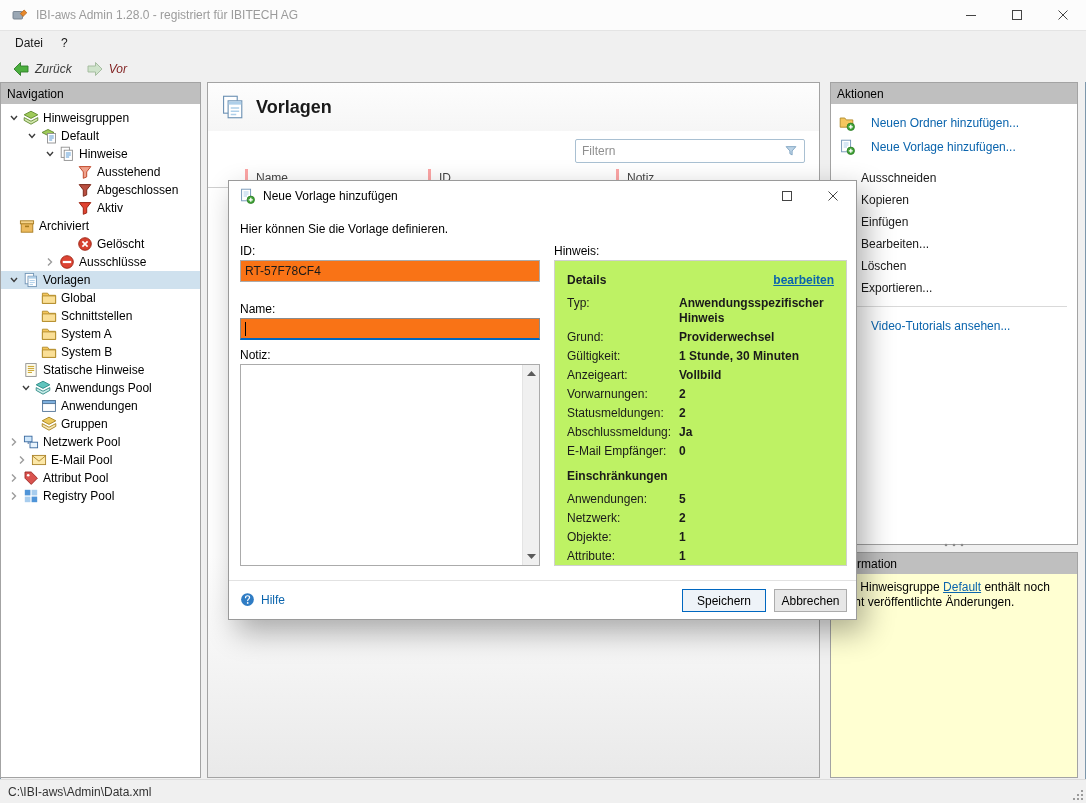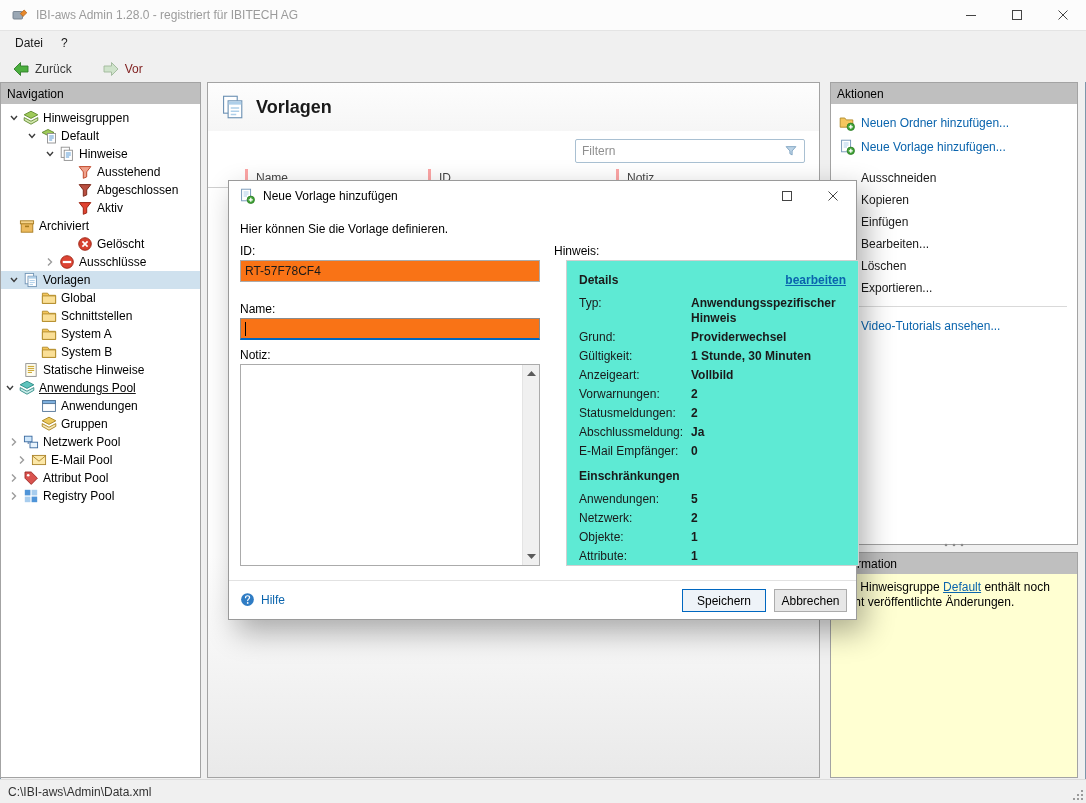--- a/index.html
+++ b/index.html
@@ -15,21 +15,21 @@
   .app-icon{margin-left:12px;}
   .window-title{margin-left:8px;color:#9b9b9b;white-space:nowrap;}
   .win-controls{margin-left:auto;display:flex;height:31px;}
   .win-btn{width:46px;display:flex;align-items:center;justify-content:center;}
 
   .menubar{position:absolute;top:31px;left:0;width:1086px;height:24px;background:#f0f0f0;
            display:flex;align-items:center;padding-left:6px;}
   .menu-item{padding:3px 9px;color:#1a1a1a;}
 
   .toolbar{position:absolute;top:55px;left:0;width:1086px;height:27px;background:#f0f0f0;
-           display:flex;align-items:center;padding-left:5px;gap:16px;}
+           display:flex;align-items:center;padding-left:5px;gap:0;font-style:italic;}
   .tool-btn{display:flex;align-items:center;gap:5px;padding:2px 7px;}
   .tool-btn .tool-label{color:#3a3a3a;}
   .tool-btn.disabled .tool-label{color:#7f1d1d;}
 
   
   .panel{position:absolute;background:#fff;border:1px solid #a3a3a3;}
   .panel-header{height:21px;background:#bfbfbf;display:flex;align-items:center;
                 padding-left:6px;color:#000;}
 
   
@@ -59,21 +59,21 @@
                 background:#fff;border-bottom:1px solid #cfcfcf;}
   .th{display:flex;align-items:center;padding-left:8px;color:#444;border-right:3px solid #fca5a5;}
   .th.col0{width:40px;}
   .th.col1{width:183px;}
   .th.col2{width:188px;}
   .th.col3{flex:1;border-right:0;}
 
   
   .actions-panel{left:830px;top:82px;width:248px;height:463px;}
   .actions-list{padding-top:7px;}
-  .action-item{display:flex;align-items:center;height:24px;padding-left:8px;gap:6px;}
+  .action-item{display:flex;align-items:center;height:24px;padding-left:8px;gap:16px;}
   .action-item.plain{height:22px;padding-left:30px;}
   .action-item.plain .action-label{color:#1a1a1a;}
   .action-item.link .action-label{color:#0a64ad;}
   .action-sep{height:1px;background:#d9d9d9;margin:7px 10px 7px 14px;}
   .grip-dots{position:absolute;left:830px;top:543px;width:248px;display:flex;justify-content:center;}
 
   
   .info-panel{left:830px;top:552px;width:248px;height:226px;}
   .info-body{position:absolute;top:21px;left:0;right:0;bottom:0;background:#ffffd2;
              padding:6px 8px;line-height:15px;color:#000;}
@@ -103,22 +103,22 @@
   #fld-id{left:11px;top:79px;width:300px;height:22px;}
   #fld-name{left:11px;top:137px;width:300px;height:22px;border-color:#8b8b8b;
             border-bottom:2px solid #0067c0;}
   .caret{position:absolute;left:4px;top:3px;width:1px;height:14px;background:#000;}
   .notiz-box{position:absolute;left:11px;top:183px;width:300px;height:202px;
              border:1px solid #ababab;background:#fff;}
   .vscroll{position:absolute;top:0;right:0;bottom:0;width:17px;background:#f0f0f0;
            border-left:1px solid #e4e4e4;display:flex;flex-direction:column;
            justify-content:space-between;align-items:center;}
   .scroll-btn{width:17px;height:17px;display:flex;align-items:center;justify-content:center;}
-  .details-box{position:absolute;left:325px;top:79px;width:293px;height:306px;background:#5eead4;
-               border:1px solid #d0d0d0;padding:12px;overflow:hidden;margin-left:12px;}
+  .details-box{position:absolute;left:325px;top:79px;width:293px;height:306px;background:#bef264;
+               border:1px solid #d0d0d0;padding:12px;overflow:hidden;}
   .details-head{display:flex;justify-content:space-between;align-items:baseline;}
   .details-title{font-weight:bold;}
   .edit-link{color:#0a64ad;text-decoration:underline;font-weight:bold;cursor:pointer;}
   .detail-rows{margin-top:9px;}
   .detail-row{display:grid;grid-template-columns:112px 1fr;margin-bottom:4px;line-height:15px;}
   .detail-value{font-weight:bold;}
   .restrictions-title{font-weight:bold;margin:10px 0 8px;}
   .dialog-footer{position:absolute;left:0;right:0;bottom:0;height:39px;border-top:1px solid #e2e2e2;}
   .help-link{position:absolute;left:11px;top:11px;display:flex;align-items:center;gap:6px;
              color:#0a64ad;cursor:pointer;}
@@ -355,21 +355,21 @@
       <div class="tree-item" style="padding-left: 4px;">
         <span class="chevron"></span>
         <span class="tree-icon">
           <svg width="16" height="16" viewBox="0 0 16 16">
             <rect x="2.8" y="1.6" width="10.4" height="12.8" fill="#fffdf0" stroke="#8f8f8f" stroke-width="0.9"></rect>
             <path d="M4.8 4.4h6.4M4.8 6.4h6.4M4.8 8.4h6.4M4.8 10.4h4.2" stroke="#c9a227" stroke-width="1"></path>
           </svg>
         </span>
         <span class="tree-label">Statische Hinweise</span>
       </div>
-      <div class="tree-item" style="padding-left: 0; text-decoration: underline;">
+      <div class="tree-item" style="padding-left: 16px;">
         <span class="chevron">
           <svg width="10" height="10" viewBox="0 0 10 10">
             <polyline points="2,3 5,6.5 8,3" fill="none" stroke="#3c3c3c" stroke-width="1.4"></polyline>
           </svg>
         </span>
         <span class="tree-icon">
           <svg width="16" height="16" viewBox="0 0 16 16">
             <path d="M8 1.2 14.8 4.8 8 8.4 1.2 4.8z" fill="#5fc4bd" stroke="#2e8a84" stroke-width="0.9"></path>
             <path d="M1.2 7.6 8 11.2l6.8-3.6v2.8L8 14.2 1.2 10.4z" fill="#c8ebe8" stroke="#2e8a84" stroke-width="0.9"></path>
           </svg>

